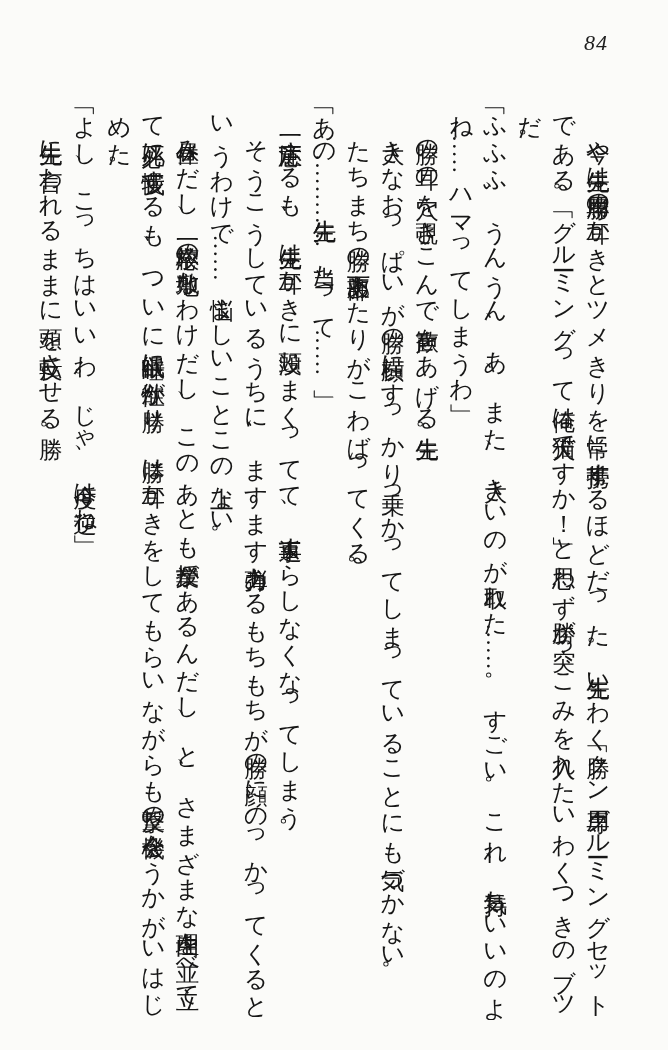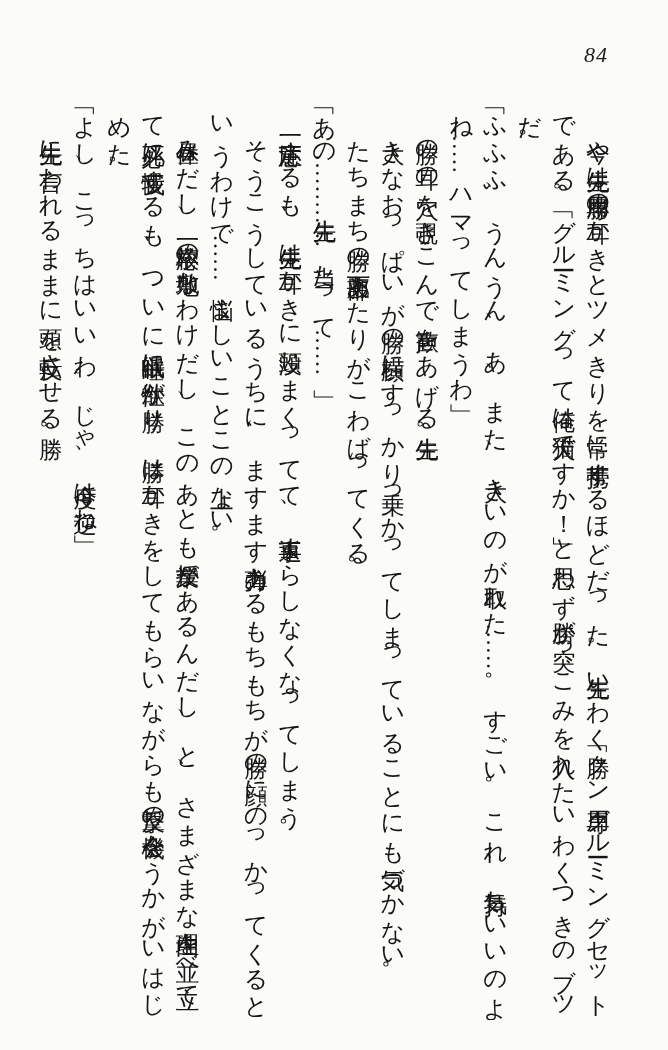--- a/index.html
+++ b/index.html
@@ -12,21 +12,21 @@
     width: 668px;
     height: 1050px;
     margin: 0 auto;
     background: #fbfbf9;
     overflow: hidden;
     color: #161616;
     font-family: "Liberation Serif", "DejaVu Serif", serif;
   }
   .page-number {
     position: absolute;
-    top: 42px;
+    top: 30px;
     right: 60px;
     font-style: italic;
     font-size: 22px;
     letter-spacing: 1px;
     color: #1f1f1f;
   }
   .text-block {
     position: absolute;
     top: 100px;
     right: 53px;

